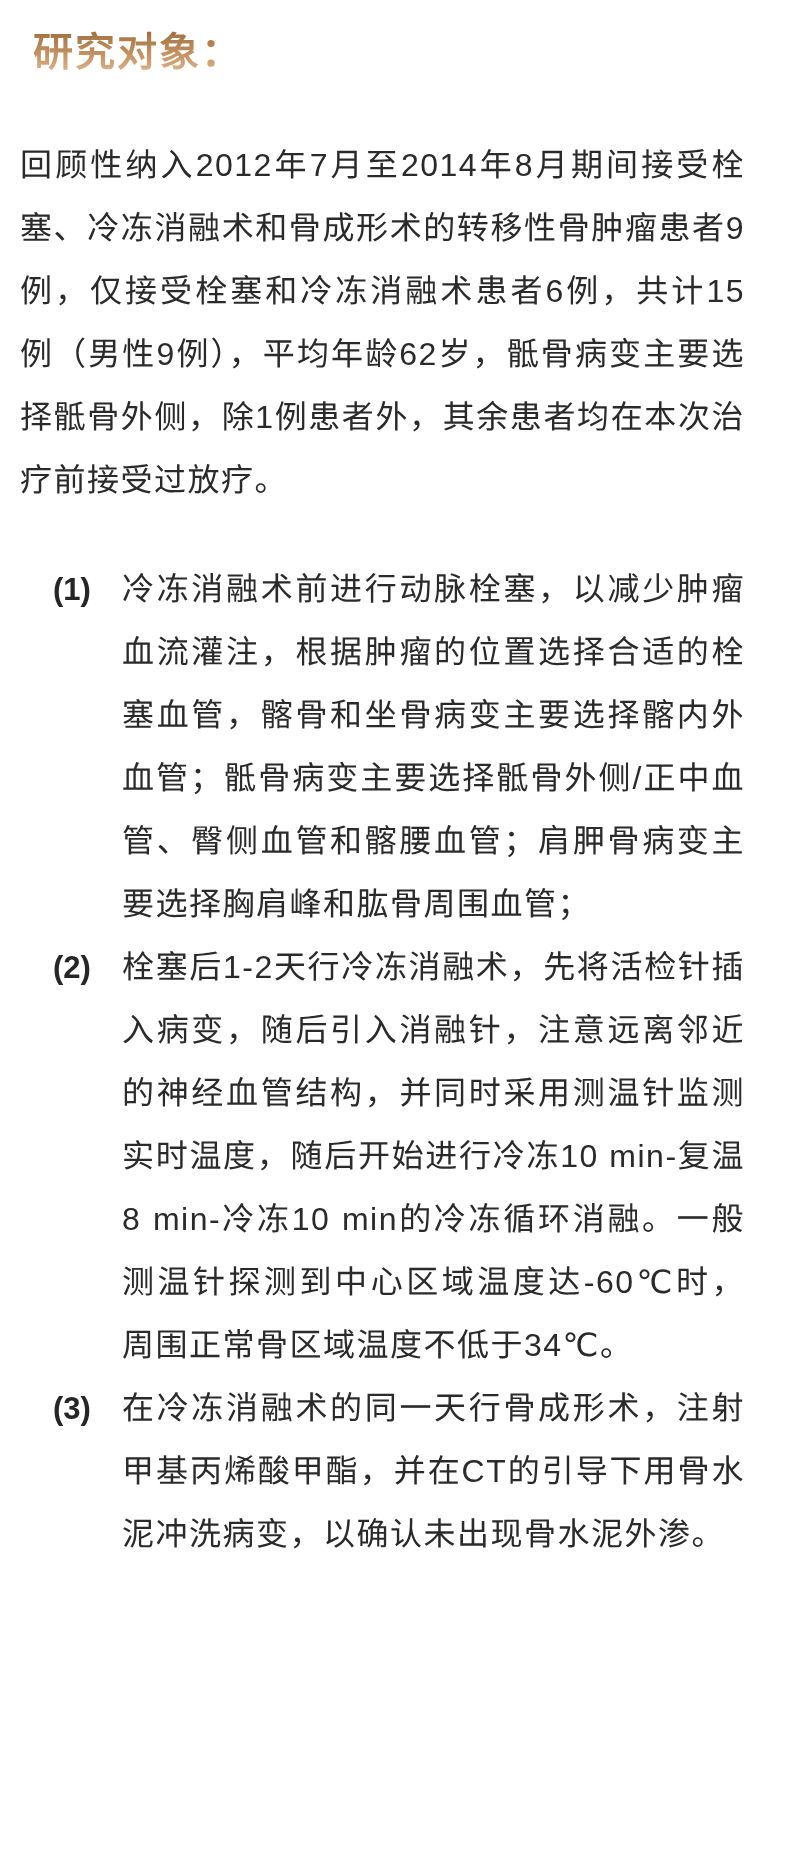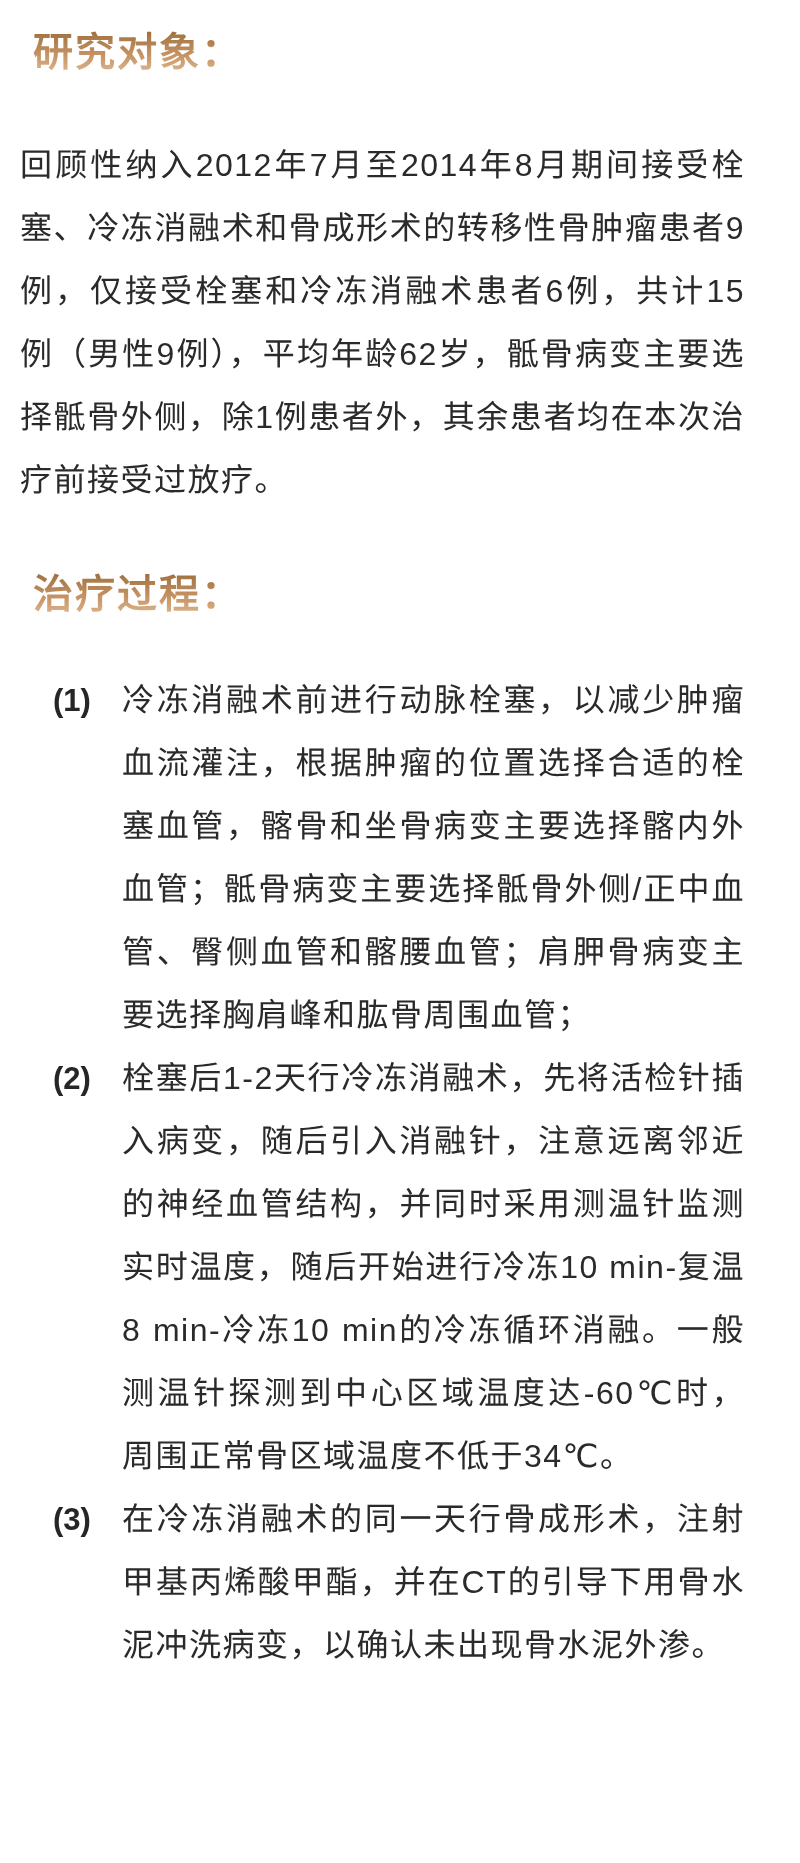--- a/index.html
+++ b/index.html
@@ -67,21 +67,20 @@
 </style>
 </head>
 <body>
 
 <div class="page">
 
   <h2 class="section-title">研究对象：</h2>
 
   <p class="body-text">回顾性纳入2012年7月至2014年8月期间接受栓塞、冷冻消融术和骨成形术的转移性骨肿瘤患者9例，仅接受栓塞和冷冻消融术患者6例，共计15例（男性9例），平均年龄62岁，骶骨病变主要选择骶骨外侧，除1例患者外，其余患者均在本次治疗前接受过放疗。</p>
 
-  <h2 class="section-title second">治疗过程：</h2>
 
   <div class="steps">
       <div class="step"><span class="step-marker">(1)</span><span>冷冻消融术前进行动脉栓塞，以减少肿瘤血流灌注，根据肿瘤的位置选择合适的栓塞血管，髂骨和坐骨病变主要选择髂内外血管；骶骨病变主要选择骶骨外侧/正中血管、臀侧血管和髂腰血管；肩胛骨病变主要选择胸肩峰和肱骨周围血管；</span></div>
       <div class="step"><span class="step-marker">(2)</span><span>栓塞后1-2天行冷冻消融术，先将活检针插入病变，随后引入消融针，注意远离邻近的神经血管结构，并同时采用测温针监测实时温度，随后开始进行冷冻10 min-复温8 min-冷冻10 min的冷冻循环消融。一般测温针探测到中心区域温度达-60℃时，周围正常骨区域温度不低于34℃。</span></div>
       <div class="step"><span class="step-marker">(3)</span><span>在冷冻消融术的同一天行骨成形术，注射甲基丙烯酸甲酯，并在CT的引导下用骨水泥冲洗病变，以确认未出现骨水泥外渗。</span></div>
     </div>
 
 </div>
 
 </body></html>

